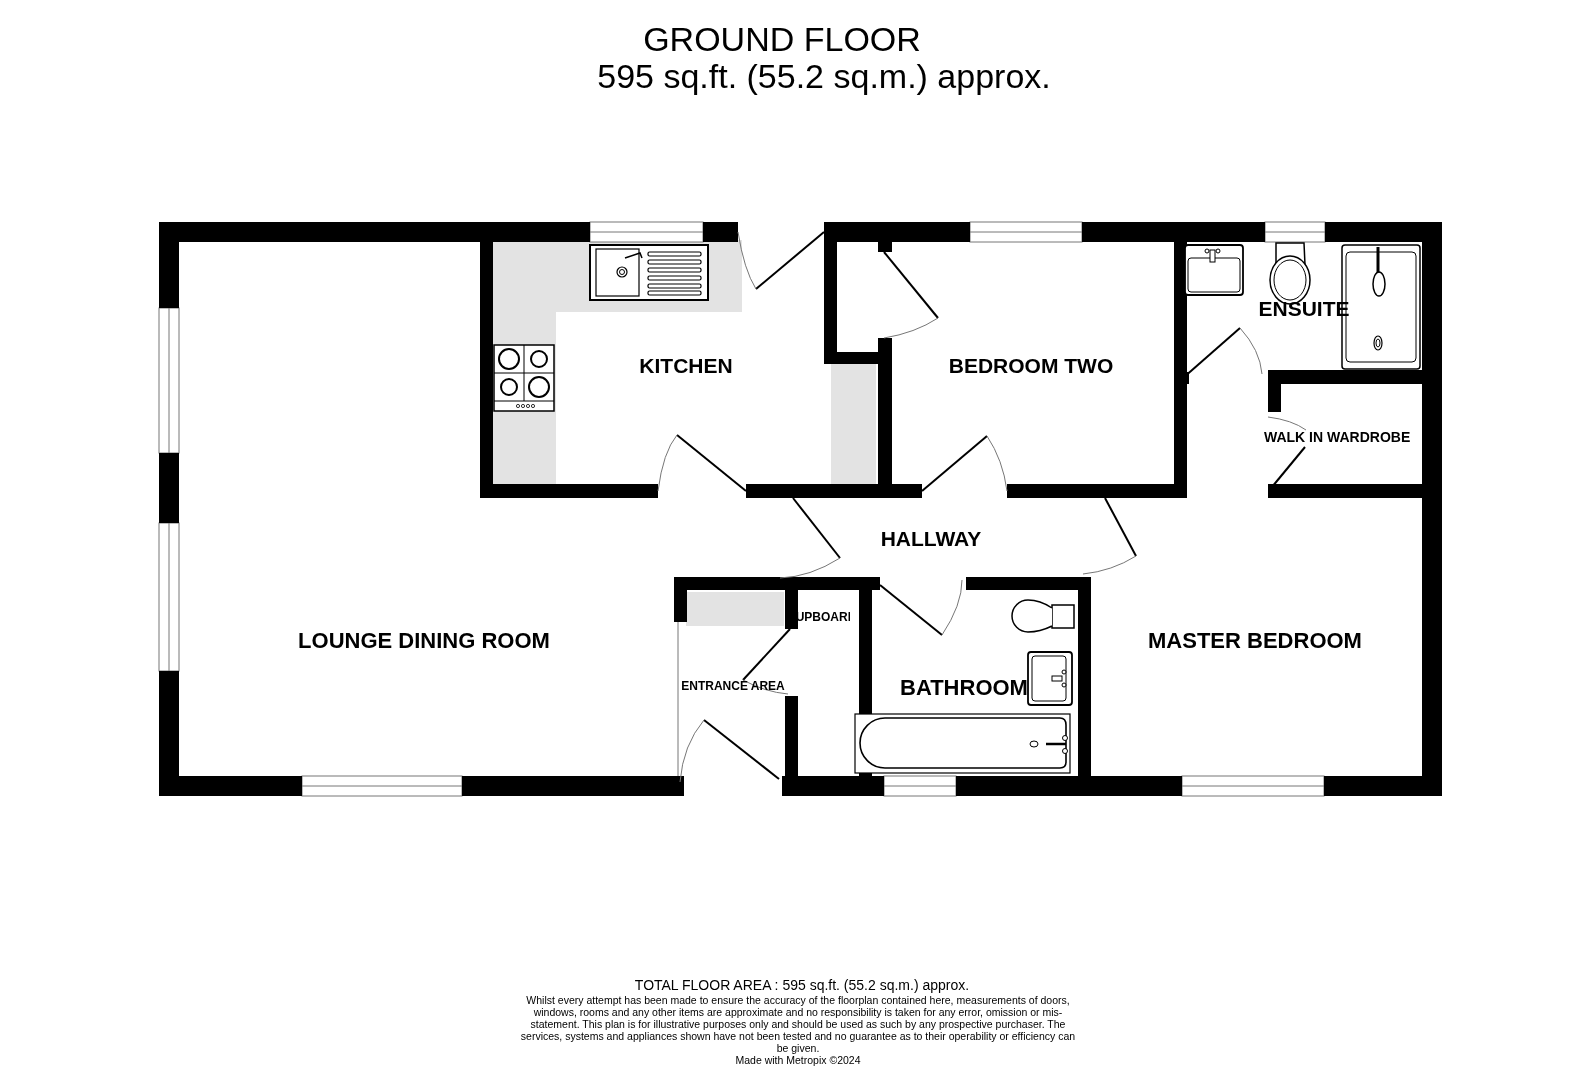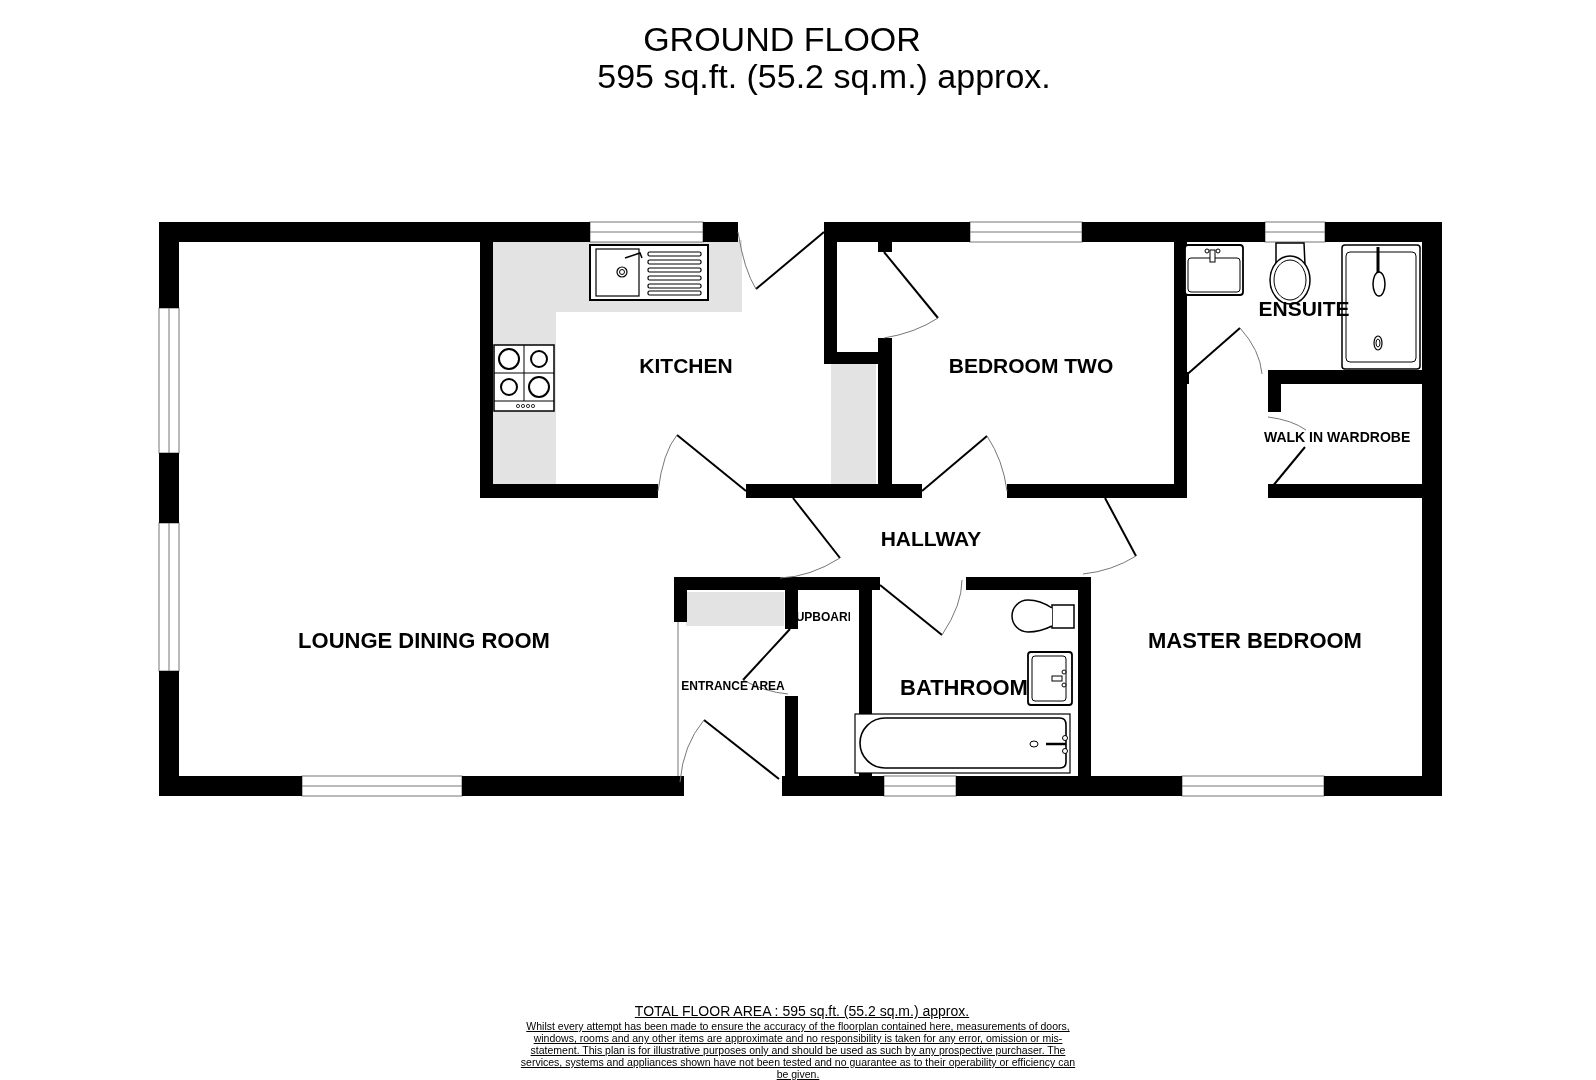--- a/index.html
+++ b/index.html
@@ -2,21 +2,21 @@
 <html><head>
 <meta charset="utf-8">
 <style>
   html, body { margin: 0; padding: 0; background: #ffffff; }
   body { width: 1596px; height: 1080px; position: relative; overflow: hidden; font-family: "Liberation Sans", sans-serif; color: #000; }
   .title { position: absolute; left: 0; width: 1596px; text-align: center; font-size: 34px; line-height: 38px; }
   .title.t1 { top: 20px; left: -16px; }
   .title.t2 { top: 57px; left: 26px; }
   svg.plan { position: absolute; left: 0; top: 0; }
   .room-label { font-family: "Liberation Sans", sans-serif; font-weight: bold; fill: #000; }
-  .footer { position: absolute; left: 0; width: 1596px; top: 1002px; text-align: center; text-decoration: underline; }
+  .footer { position: absolute; left: 0; width: 1596px; top: 976px; text-align: center; }
   .footer .total { font-size: 14px; line-height: 18px; margin-left: 8px; }
   .footer .disc { font-size: 10.5px; line-height: 12px; width: 560px; margin: 0 auto 0 auto; }
   .footer .made { font-size: 10.5px; line-height: 12px; }
 </style>
 </head>
 <body>
 
 <div class="title t1">GROUND FLOOR</div>
 <div class="title t2">595 sq.ft. (55.2 sq.m.) approx.</div>
 
@@ -239,13 +239,14 @@
   <text class="room-label" x="1264" y="442" font-size="14" clip-path="url(#clip-wardrobe)">WALK IN WARDROBE</text>
   <clipPath id="clip-cupboard">
       <rect x="798" y="605" width="52" height="22"></rect>
     </clipPath>
   <text class="room-label" x="787" y="621" font-size="12" clip-path="url(#clip-cupboard)">CUPBOARD</text>
 </svg>
 
 <div class="footer">
   <div class="total">TOTAL FLOOR AREA : 595 sq.ft. (55.2 sq.m.) approx.</div>
   <div class="disc">Whilst every attempt has been made to ensure the accuracy of the floorplan contained here, measurements of doors, windows, rooms and any other items are approximate and no responsibility is taken for any error, omission or mis-statement. This plan is for illustrative purposes only and should be used as such by any prospective purchaser. The services, systems and appliances shown have not been tested and no guarantee as to their operability or efficiency can be given.</div>
+  <div class="made">Made with Metropix ©2024</div>
 </div>
 
 </body></html>

